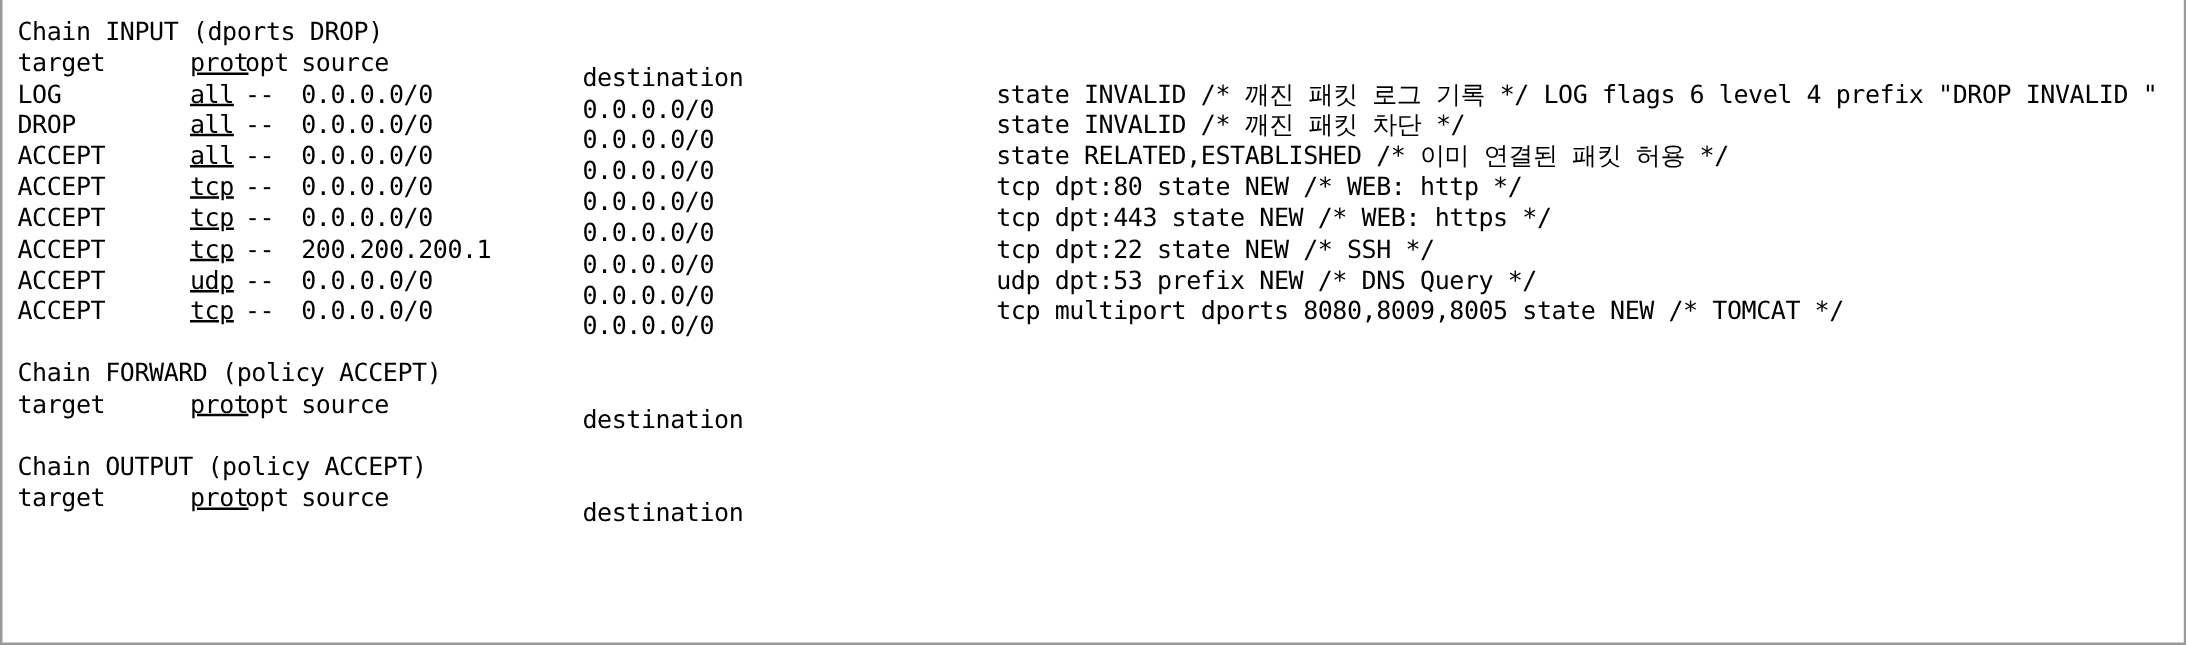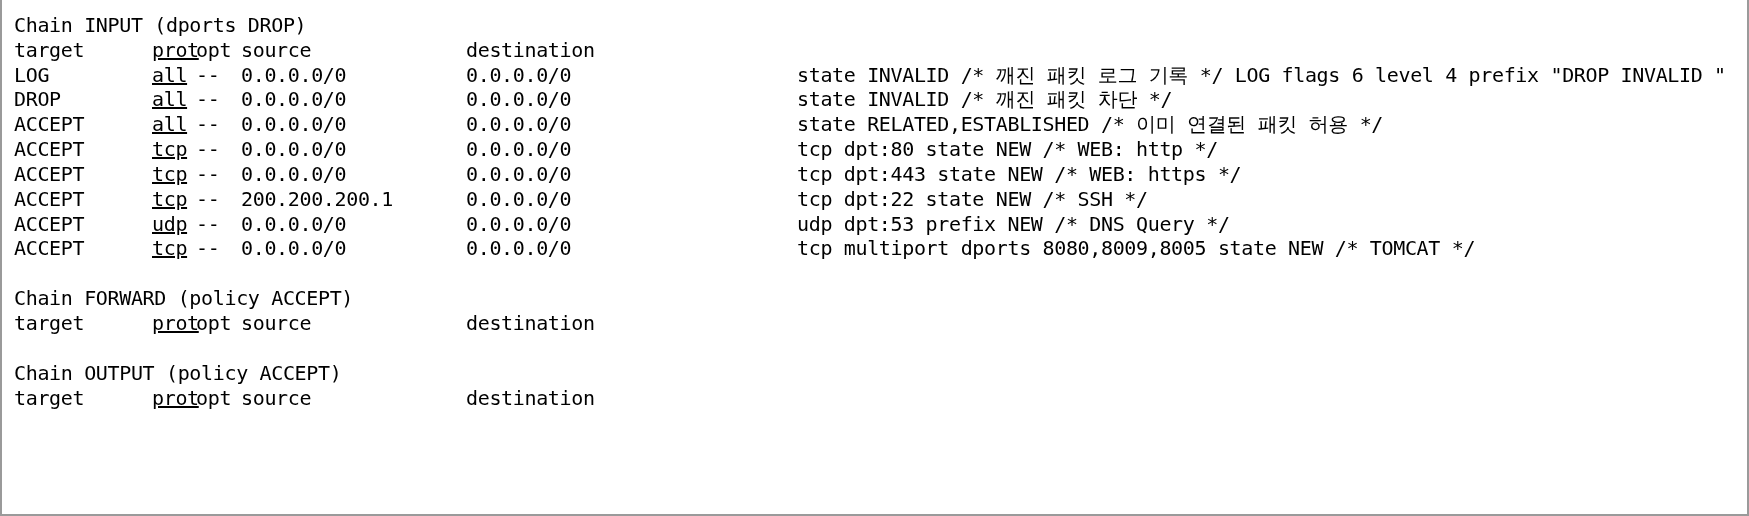--- a/index.html
+++ b/index.html
@@ -43,21 +43,21 @@
   }
   .line .seg {
     display: inline-block;
     white-space: pre;
     vertical-align: top;
   }
   .col-target { width: 138px; }
   .col-prot   { width: 44px; text-decoration: underline; }
   .col-opt    { width: 45px; }
   .col-source { width: 225px; }
-  .col-dest   { width: 228px; }
+  .col-dest   { width: 228px; margin-top: 12px; }
   .col-gap    { width: 103px; }
   .blank-line { height: 24.85px; display: block; }
 </style>
 </head>
 <body>
 
 <div id="console-panel">
   <div id="console-body">
 
     <span class="line clipped">[root@localhost ~]# iptables -nL</span>

